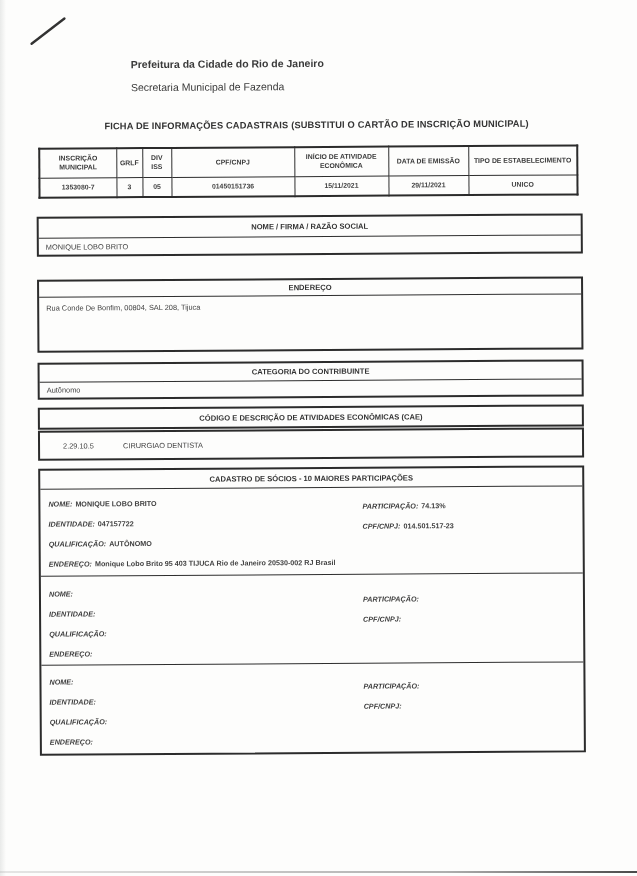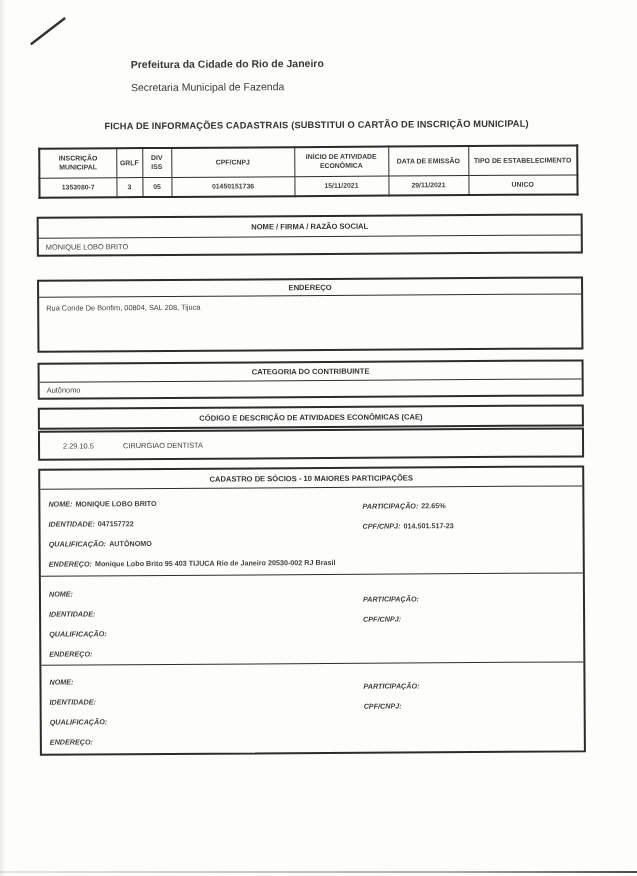--- a/index.html
+++ b/index.html
@@ -184,21 +184,21 @@
           <span class="plabel">QUALIFICAÇÃO:</span>
           <span class="pval">AUTÔNOMO</span>
         </div>
         <div class="prow">
           <span class="plabel">ENDEREÇO:</span>
           <span class="pval">Monique Lobo Brito 95 403 TIJUCA Rio de Janeiro 20530-002 RJ Brasil</span>
         </div>
         <div class="pright">
           <div class="prow">
             <span class="plabel">PARTICIPAÇÃO:</span>
-            <span class="pval">22.65%</span>
+            <span class="pval">74.13%</span>
           </div>
           <div class="prow">
             <span class="plabel">CPF/CNPJ:</span>
             <span class="pval">014.501.517-23</span>
           </div>
         </div>
       </div>
 
       <div class="partner p2">
         <div class="prow">

